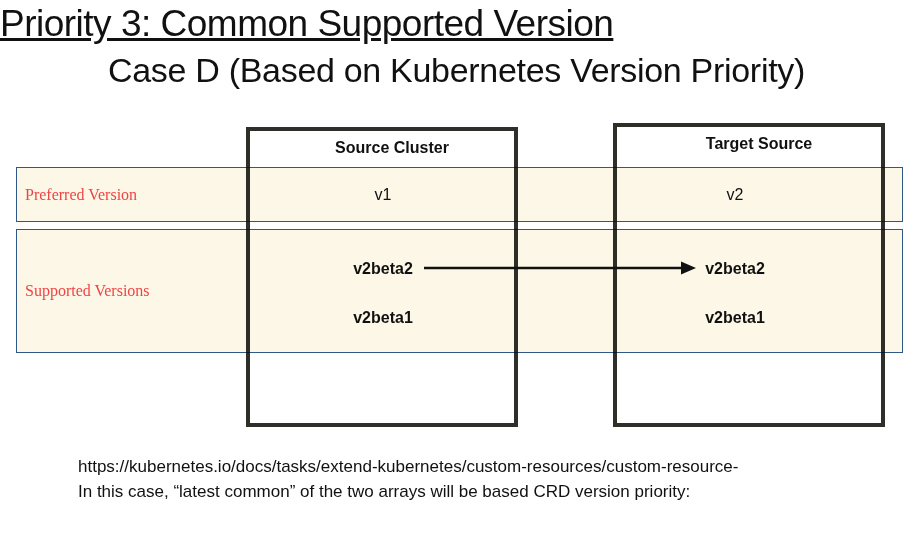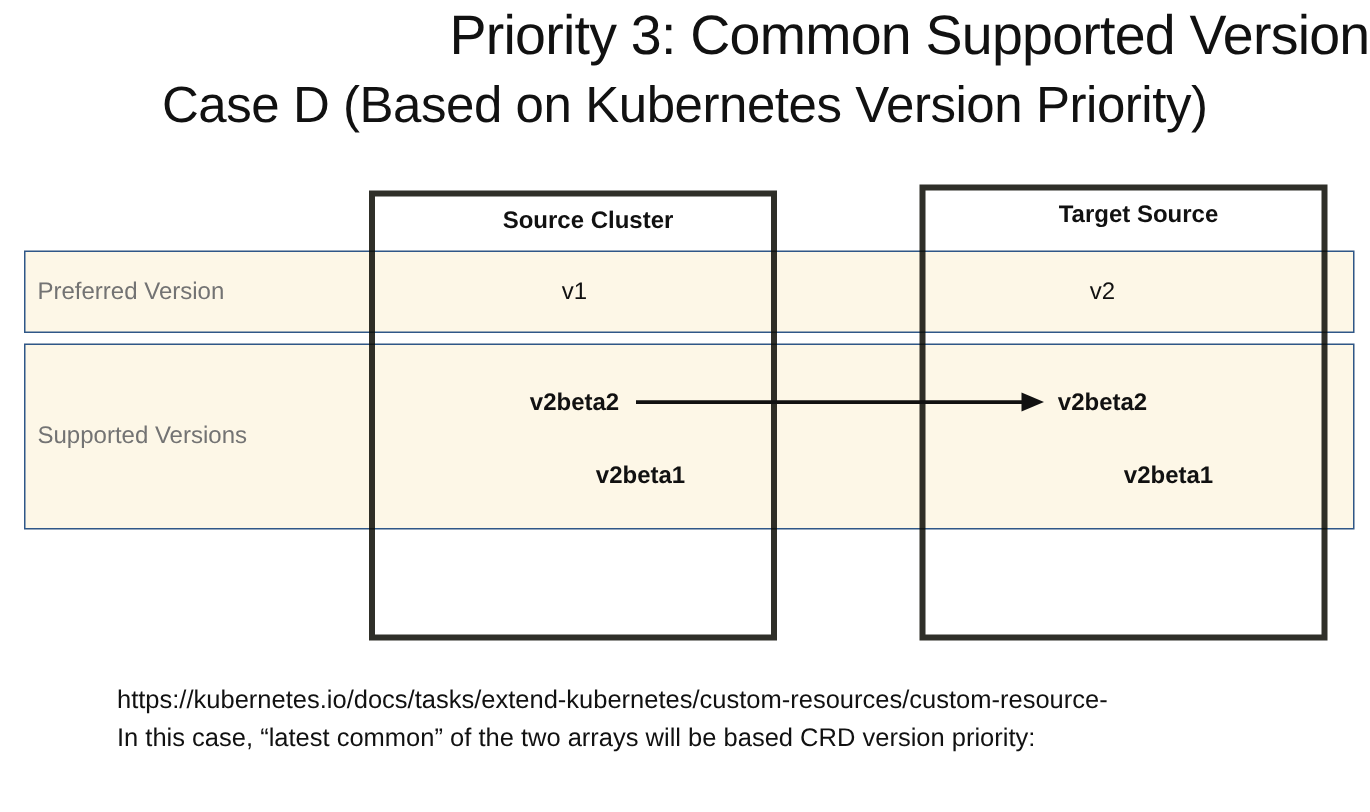--- a/index.html
+++ b/index.html
@@ -1,22 +1,22 @@
 <!DOCTYPE html>
 <html><head>
 <meta charset="utf-8">
 <style>
   html,body { margin:0; padding:0; background:#ffffff; }
   .slide {
     position:relative; width:913px; height:541px; background:#ffffff;
     font-family:"Liberation Sans", sans-serif; color:#141414; overflow:hidden;
   }
   .title {
-    position:absolute; top:3px; left:0; width:100%; text-align:right;
-    font-size:37px; letter-spacing:-0.5px; color:#111; white-space:nowrap;
+    position:absolute; top:3px; left:0; width:100%; text-align:left;
+    font-size:37px; letter-spacing:-0.5px; color:#111; white-space:nowrap;text-decoration:underline;
   }
   .subtitle {
     position:absolute; top:51px; left:0; width:100%; text-align:center;
     font-size:34px; letter-spacing:-0.3px; color:#111; white-space:nowrap;
   }
   .box {
     position:absolute; box-sizing:border-box; background:transparent;
     border:4px solid rgba(10,10,4,0.85); z-index:2;
   }
   .box-source { left:246px; top:127px; width:272px; height:300px; }
@@ -25,28 +25,28 @@
     margin-top:8px; text-align:center; font-weight:bold; font-size:16px; color:#111;padding-left:20px;
   }
   .band {
     position:absolute; left:16px; width:887px; box-sizing:border-box;
     background:#FDF7E7; border:1.5px solid #2F5788; z-index:1;
   }
   .band-preferred { top:167px; height:55px; }
   .band-supported { top:229px; height:124px; }
   .band-label {
     position:absolute; left:8px; top:50%; transform:translateY(-50%);
-    font-size:16px; color:#737373; white-space:nowrap;
+    font-size:16px; color:#ef4444; white-space:nowrap;font-family:Liberation Serif, serif;
   }
   .cell { position:absolute; width:272px; text-align:center; font-size:16px; color:#111; }
   .cell-src { left:230px; }
   .cell-tgt { left:582px; }
   .cell-mid { top:50%; transform:translateY(-50%); }
   .cell-row1 { top:39px; transform:translateY(-50%); font-weight:bold; }
-  .cell-row2 { top:88px; transform:translateY(-50%); font-weight:bold;padding-left:44px; }
+  .cell-row2 { top:88px; transform:translateY(-50%); font-weight:bold; }
   .arrow-svg { position:absolute; left:420px; top:257px; z-index:3; }
   .footer {
     position:absolute; left:78px; top:454px; font-size:17px; line-height:25px; color:#111;
   }
 </style>
 </head>
 <body>
 
 <div class="slide">
 

